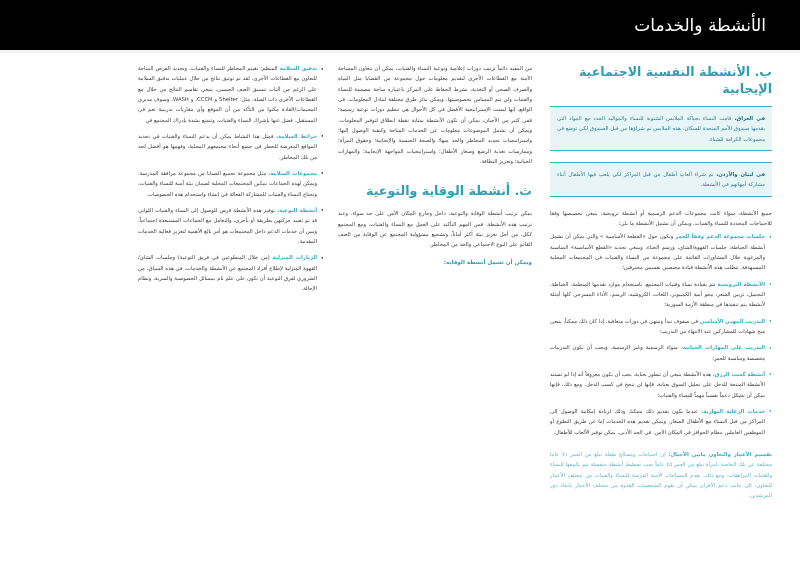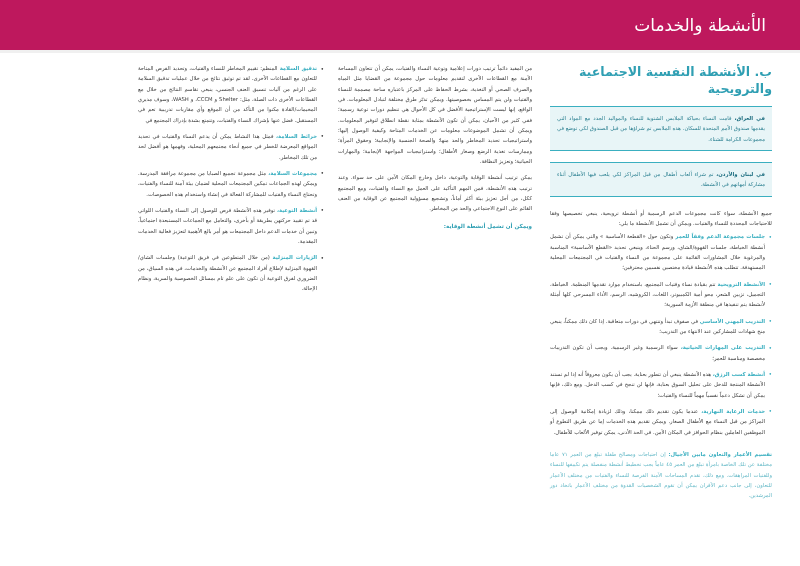--- a/index.html
+++ b/index.html
@@ -11,21 +11,21 @@
     width: 800px;
     height: 566px;
     overflow: hidden;
     font-family: "DejaVu Sans", "Liberation Sans", sans-serif;
     color: #333333;
     direction: rtl;
   }
 
   
   .page-header {
-    background: #be185d;
+    background: #000000;
     height: 50px;
     display: flex;
     align-items: center;
     padding: 0 34px;
     box-sizing: border-box;
   }
   .page-header .title {
     color: #ffffff;
     font-size: 17px;
     font-weight: 500;
@@ -174,21 +174,21 @@
 
 <div class="page-header">
   <div class="title">الأنشطة والخدمات</div>
 </div>
 <div class="header-underline"></div>
 
 <div class="page-body">
 
   <div class="col col-right">
 
-    <h2 class="section-heading">ب. الأنشطة النفسية الاجتماعية والترويحية</h2>
+    <h2 class="section-heading">ب. الأنشطة النفسية الاجتماعية الإيجابية</h2>
 
     <div class="callout">
       <p><span class="country">في العراق،</span><span> قامت النساء بحياكة الملابس الشتوية للنساء والمواليد الجدد مع المواد التي يقدمها صندوق الأمم المتحدة للسكان. هذه الملابس تم شراؤها من قبل الصندوق لكي توضع في مجموعات الكرامة للشتاء.</span></p>
     </div>
 
     <div class="callout">
       <p><span class="country">في لبنان والأردن،</span><span> تم شراء ألعاب أطفال من قبل المراكز لكي يلعب فيها الأطفال أثناء مشاركة أمهاتهم في الأنشطة.</span></p>
     </div>
 
     <p class="body-text tight">جميع الأنشطة، سواء كانت مجموعات الدعم الرسمية أو أنشطة ترويحية، ينبغي تخصيصها وفقا للاحتياجات المحددة للنساء والفتيات. ويمكن أن تشمل الأنشطة ما يلي:</p>
@@ -203,20 +203,21 @@
     </ul>
 
     <p class="teal-note"><span class="term">تقسيم الأعمار والتعاون مابين الأجيال:</span><span> إن احتياجات ومصالح طفلة تبلغ من العمر ٧١ عاما مختلفة عن تلك الخاصة بامرأة تبلغ من العمر ٤٥ عاماً يجب تخطيط أنشطة منفصلة يتم تكييفها للنساء وللفتيات المراهقات. ومع ذلك، تقدم المساحات الآمنة الفرصة للنساء والفتيات من مختلف الأعمار للتعاون، إلى جانب دعم الأقران يمكن أن تقوم الشخصيات القدوة من مختلف الأعمار باتخاذ دور المرشدين.</span></p>
   </div>
 
   <div class="col col-mid">
 
 
     <p class="body-text">من المفيد دائماً ترتيب دورات إعلامية وتوعية النساء والفتيات، يمكن أن تتعاون المساحة الآمنة مع القطاعات الأخرى لتقديم معلومات حول مجموعة من القضايا مثل المياه والصرف الصحي أو التغذية، بشرط الحفاظ على المركز باعتباره ساحة مصممة للنساء والفتيات ولن يتم المساس بخصوصيتها. ويمكن تدبّر طرق مختلفة لتبادل المعلومات. في الواقع، إنها ليست الإستراتيجية الأفضل في كل الأحوال هي تنظيم دورات توعية رسمية؛ ففي كثير من الأحيان، يمكن أن تكون الأنشطة بمثابة نقطة انطلاق لتوفير المعلومات. ويمكن أن تشمل الموضوعات معلومات عن الخدمات المتاحة وكيفية الوصول إليها؛ واستراتيجيات تحديد المخاطر والحد منها؛ والصحة الجنسية والإنجابية؛ وحقوق المرأة؛ وممارسات تغذية الرضع وصغار الأطفال؛ واستراتيجيات المواجهة الإيجابية؛ والمهارات الحياتية؛ وتعزيز النظافة.</p>
 
+    <h2 class="section-heading second">ث. أنشطة الوقاية والتوعية</h2>
 
     <p class="body-text">يمكن ترتيب أنشطة الوقاية والتوعية، داخل وخارج المكان الآمن على حد سواء. وعند ترتيب هذه الأنشطة، فمن المهم التأكيد على العمل مع النساء والفتيات، ومع المجتمع ككل، من أجل تعزيز بيئة أكثر أماناً، وتشجيع مسؤولية المجتمع عن الوقاية من العنف القائم على النوع الاجتماعي والحد من المخاطر.</p>
 
     <div class="sublabel">ويمكن أن تشمل أنشطة الوقاية:</div>
   </div>
 
   <div class="col col-left">
     <ul class="bullets dark">
       <li><span class="term">تدقيق السلامة</span><span> المنظم: تقييم المخاطر للنساء والفتيات، وتحديد الفرص المتاحة للتعاون مع القطاعات الأخرى. لقد تم توثيق نتائج من خلال عمليات تدقيق السلامة على الرغم من آليات تنسيق العنف الجنسي، ينبغي تقاسم النتائج من خلال مع القطاعات الأخرى ذات الصلة، مثل: Shelter و CCCM، و WASH، وسوف مديري المخيمات/القادة مكنوا من التأكد من أن الموقع وأي مقاربات تدريبية تعم في المستقبل. فضل عنها بإشراك النساء والفتيات، وتتمتع بشدة بإدراك المجتمع في </span></li>
       <li><span class="term">خرائط السلامة،</span><span> فمثل هذا النشاط يمكن أن يدعم النساء والفتيات في تحديد المواقع المعرضة للخطر في جميع أنحاء مجتمعهم المحلية، وفهمها هو أفضل لحد من تلك المخاطر.</span></li>

